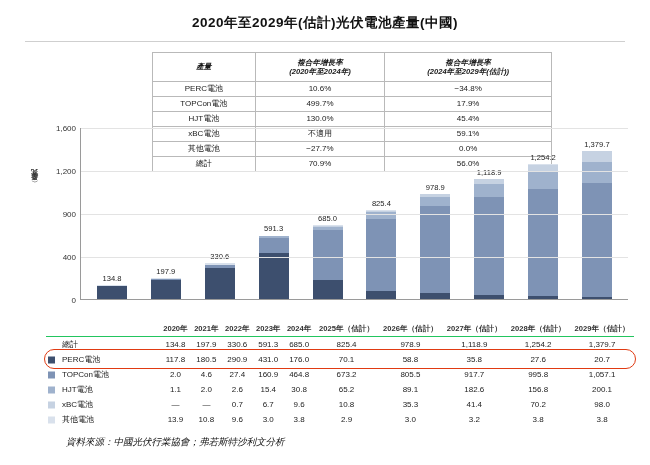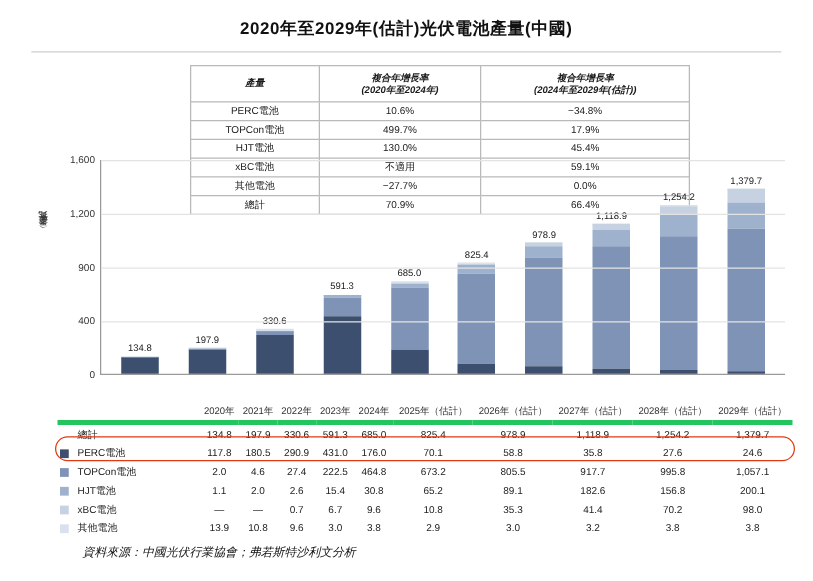--- a/index.html
+++ b/index.html
@@ -148,23 +148,24 @@
     color: #222;
     white-space: nowrap;
   }
   .datatable td.label {
     text-align: left;
     padding-left: 16px;
     position: relative;
     width: 96px;
   }
   .datatable tr.head td {
-    border-bottom: 4px solid #22c55e;
+    border-bottom: 1px solid #22c55e;
     font-size: 7.6px;
     color: #333;
+    font-weight: bold;
   }
   .swatch {
     position: absolute;
     left: 2px;
     top: 50%;
     transform: translateY(-50%);
     width: 7px;
     height: 7px;
   }
   .highlight-box {
@@ -229,21 +230,21 @@
       <td>59.1%</td>
     </tr>
     <tr>
       <td class="rowlabel">其他電池</td>
       <td>−27.7%</td>
       <td>0.0%</td>
     </tr>
     <tr>
       <td class="rowlabel">總計</td>
       <td>70.9%</td>
-      <td>66.4%</td>
+      <td>56.0%</td>
     </tr>
   </tbody>
 </table>
 
 <div class="chart-wrap">
   <div class="y-axis-title">產量（千兆瓦）</div>
   <div class="ylabels" id="ylabels">
       <div style="top: 172px;">0</div>
       <div style="top: 129px;">400</div>
       <div style="top: 86px;">900</div>
@@ -370,28 +371,28 @@
         <td class="label"><span class="swatch" style="background: rgb(61, 79, 110);"></span><span>PERC電池</span></td>
         <td>117.8</td>
         <td>180.5</td>
         <td>290.9</td>
         <td>431.0</td>
         <td>176.0</td>
         <td>70.1</td>
         <td>58.8</td>
         <td>35.8</td>
         <td>27.6</td>
-        <td>24.6</td>
+        <td>20.7</td>
       </tr>
       <tr>
         <td class="label"><span class="swatch" style="background: rgb(126, 147, 181);"></span><span>TOPCon電池</span></td>
         <td>2.0</td>
         <td>4.6</td>
         <td>27.4</td>
-        <td>222.5</td>
+        <td>160.9</td>
         <td>464.8</td>
         <td>673.2</td>
         <td>805.5</td>
         <td>917.7</td>
         <td>995.8</td>
         <td>1,057.1</td>
       </tr>
       <tr>
         <td class="label"><span class="swatch" style="background: rgb(159, 178, 205);"></span><span>HJT電池</span></td>
         <td>1.1</td>

